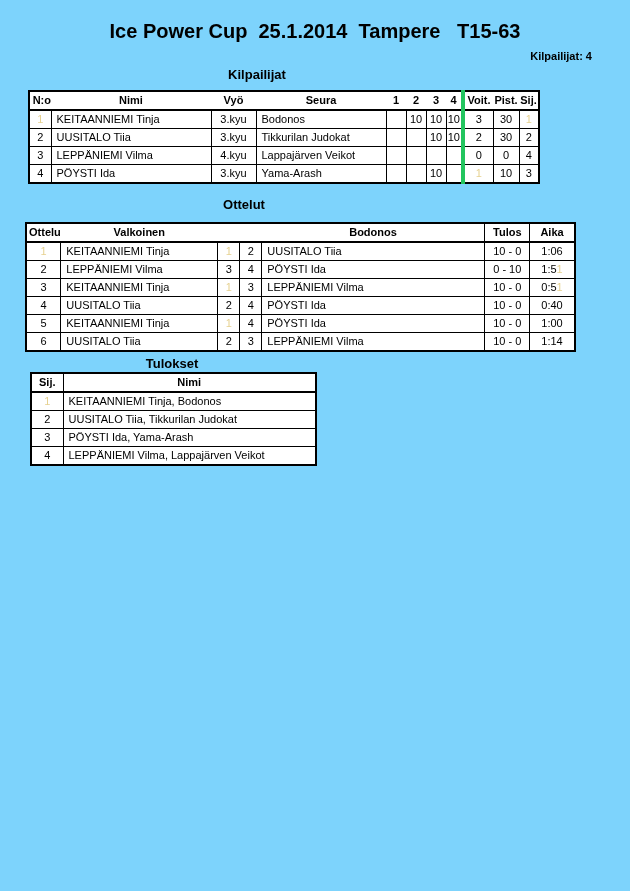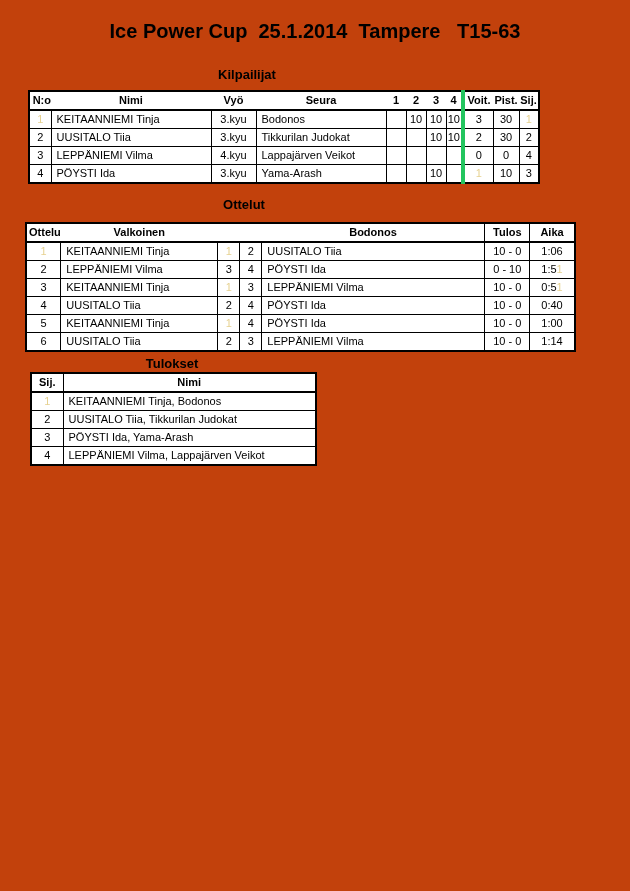--- a/index.html
+++ b/index.html
@@ -1,29 +1,29 @@
 <!DOCTYPE html>
 <html><head>
 <meta charset="utf-8">
 <style>
   html,body { margin:0; padding:0; background:#ffffff; }
   .page {
-    position:relative; width:630px; height:891px; background:#c2410c;
+    position:relative; width:630px; height:891px; background:#7dd3fc;
     font-family:"Liberation Sans", sans-serif; color:#000; overflow:hidden;
   }
   .main-title {
     position:absolute; top:20px; left:0; width:630px; text-align:center;
     font-size:20px; font-weight:bold; white-space:pre;
   }
   .count-label {
     position:absolute; top:50px; left:0; width:592px; text-align:right;
     font-size:11px; font-weight:bold;
   }
   .sec-title { position:absolute; font-size:13px; font-weight:bold; text-align:center; }
-  #kilpailijat-title { top:67px;  left:0; width:494px; }
+  #kilpailijat-title { top:67px;  left:0; width:494px;padding-left:10px; }
   #ottelut-title     { top:197px; left:2px; width:484px; }
   #tulokset-title    { top:356px; left:0; width:344px; }
 
   table { border-collapse:collapse; table-layout:fixed; position:absolute; border:2px solid #000; background:#fff; }
   #table-kilpailijat { left:28px; top:90px; }
   #table-ottelut     { left:25px; top:222px; }
   #table-tulokset    { left:30px; top:372px; }
 
   th, td {
     padding:0; font-size:11px; height:17px; line-height:17px;
@@ -36,20 +36,21 @@
   .ovf   { overflow:visible; }
   .thick-l { border-left:4px solid #22c55e; }
   .b-l     { border-left:1px solid #000; }
 </style>
 </head>
 <body>
 
 <div class="page">
 
   <div class="main-title">Ice Power Cup  25.1.2014  Tampere   T15-63</div>
+  <div class="count-label">Kilpailijat: 4</div>
 
   <div class="sec-title" id="kilpailijat-title">Kilpailijat</div>
   <table id="table-kilpailijat">
     <colgroup>
       <col style="width:22px">
         <col style="width:160px">
         <col style="width:45px">
         <col style="width:130px">
       <col style="width:20px">
         <col style="width:20px">

